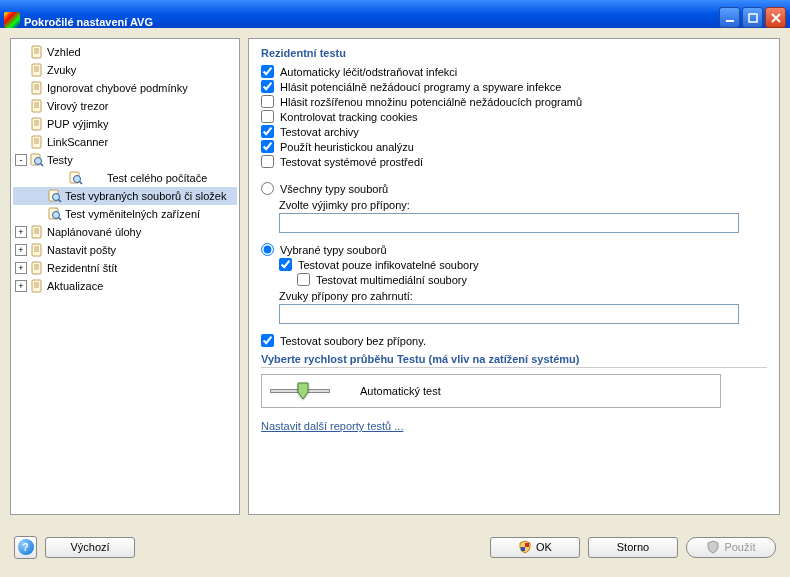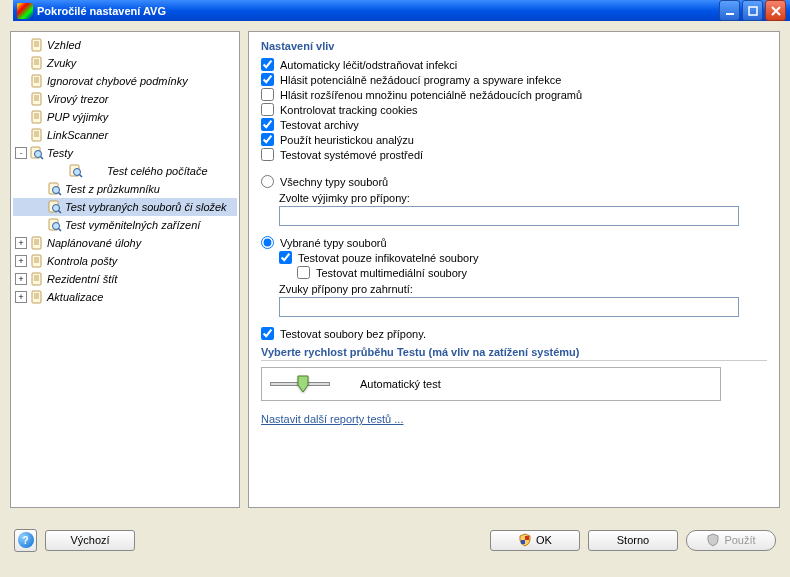--- a/index.html
+++ b/index.html
@@ -1,29 +1,29 @@
 <!DOCTYPE html>
 <html><head>
 <meta charset="utf-8">
 <style>
 * { box-sizing: border-box; margin: 0; padding: 0; font-family: Tahoma, sans-serif; font-size: 11px; }
 body { background: #ece9d8; width: 790px; height: 577px; overflow: hidden; }
 
-.titlebar { height: 21px; background: linear-gradient(to bottom, #3b8cff 0%, #0055e5 50%, #0042ca 100%); display: flex; align-items: center; padding: 0 4px; color: white; font-weight: bold; font-size: 12px; margin-left: 13px; }
+.titlebar { height: 28px; background: linear-gradient(to bottom, #3b8cff 0%, #0055e5 50%, #0042ca 100%); display: flex; align-items: flex-end; padding: 0 4px; color: white; font-weight: bold; font-size: 12px; }
 .titlebar-icon { width: 16px; height: 16px; background: linear-gradient(135deg, #ff0 0%, #f00 33%, #0f0 66%, #00f 100%); margin-right: 4px; border-radius: 2px; }
 .titlebar-text { flex: 1; }
 .titlebar-btns { display: flex; gap: 2px; }
 .titlebar-btn { width: 21px; height: 21px; background: linear-gradient(to bottom, #5aa1ff, #2767d6); border: 1px solid #1a4aa3; border-radius: 3px; display: flex; align-items: center; justify-content: center; color: white; cursor: pointer; }
 .titlebar-btn.close { background: linear-gradient(to bottom, #f5836b, #d4421a); border-color: #a0301a; }
 .titlebar-btn svg { width: 12px; height: 12px; }
 
 .main { display: flex; padding: 10px; gap: 8px; height: 497px; }
 
 .tree-panel { width: 230px; border: 1px solid #9c9c9c; background: white; overflow: auto; padding: 4px 2px; }
-.tree-item { display: flex; align-items: center; height: 18px; padding-left: 2px; cursor: pointer; white-space: nowrap; font-style: italic; }
+.tree-item { display: flex; align-items: center; height: 18px; padding-left: 2px; cursor: pointer; white-space: nowrap; }
 .tree-item.selected { background: #c8d8f0; }
 .tree-expand { width: 12px; height: 12px; display: inline-flex; align-items: center; justify-content: center; font-size: 9px; border: 1px solid #888; background: white; margin-right: 2px; cursor: pointer; }
 .tree-spacer { width: 14px; display: inline-block; }
 .tree-icon { width: 16px; height: 16px; margin-right: 2px; display: inline-flex; align-items: center; justify-content: center; }
 
 .content { flex: 1; border: 1px solid #9c9c9c; background: white; padding: 8px 12px; overflow: auto; position: relative; }
 .section-title { color: #2e5a9e; font-weight: bold; font-size: 11px; margin-bottom: 6px; }
 .section-title.underline { border-bottom: 1px solid #ccc; padding-bottom: 2px; margin-top: 6px; }
 .check-row { display: flex; align-items: center; margin: 2px 0; }
 .check-row input[type=checkbox], .check-row input[type=radio] { margin-right: 6px; }
@@ -161,51 +161,40 @@
         <span class="tree-spacer"></span>
         <span class="tree-icon">
           <svg width="16" height="16" viewBox="0 0 16 16">
             <rect x="2" y="2" width="9" height="11" rx="1" fill="#fff8dc" stroke="#c0a060"></rect>
             <circle cx="9" cy="9" r="3.5" fill="#bfe0ff" stroke="#3060a0"></circle>
             <line x1="11.5" y1="11.5" x2="14" y2="14" stroke="#3060a0" stroke-width="1.5"></line>
           </svg>
         </span>
         <span>Test celého počítače</span>
       </div>
-      <div class="tree-item" style="padding-left: 20px;">
+      <div class="tree-item selected" style="padding-left: 20px;">
         <span class="tree-spacer"></span>
         <span class="tree-icon">
           <svg width="16" height="16" viewBox="0 0 16 16">
             <rect x="2" y="2" width="9" height="11" rx="1" fill="#fff8dc" stroke="#c0a060"></rect>
             <circle cx="9" cy="9" r="3.5" fill="#bfe0ff" stroke="#3060a0"></circle>
             <line x1="11.5" y1="11.5" x2="14" y2="14" stroke="#3060a0" stroke-width="1.5"></line>
           </svg>
         </span>
-        <span>Test z průzkumníku</span>
-      </div>
-      <div class="tree-item selected" style="padding-left: 20px;">
+        <span>Test vybraných souborů či složek</span>
+      </div>
+      <div class="tree-item" style="padding-left: 20px;">
         <span class="tree-spacer"></span>
         <span class="tree-icon">
           <svg width="16" height="16" viewBox="0 0 16 16">
             <rect x="2" y="2" width="9" height="11" rx="1" fill="#fff8dc" stroke="#c0a060"></rect>
             <circle cx="9" cy="9" r="3.5" fill="#bfe0ff" stroke="#3060a0"></circle>
             <line x1="11.5" y1="11.5" x2="14" y2="14" stroke="#3060a0" stroke-width="1.5"></line>
           </svg>
         </span>
-        <span>Test vybraných souborů či složek</span>
-      </div>
-      <div class="tree-item" style="padding-left: 20px;">
-        <span class="tree-spacer"></span>
-        <span class="tree-icon">
-          <svg width="16" height="16" viewBox="0 0 16 16">
-            <rect x="2" y="2" width="9" height="11" rx="1" fill="#fff8dc" stroke="#c0a060"></rect>
-            <circle cx="9" cy="9" r="3.5" fill="#bfe0ff" stroke="#3060a0"></circle>
-            <line x1="11.5" y1="11.5" x2="14" y2="14" stroke="#3060a0" stroke-width="1.5"></line>
-          </svg>
-        </span>
         <span>Test vyměnitelných zařízení</span>
       </div>
       <div class="tree-item" style="padding-left: 2px;">
         <span class="tree-expand">+</span>
         <span class="tree-icon">
           <svg width="16" height="16" viewBox="0 0 16 16">
             <rect x="3" y="2" width="9" height="12" rx="1" fill="#fff8dc" stroke="#c0a060"></rect>
             <line x1="5" y1="5" x2="10" y2="5" stroke="#c0a060"></line>
             <line x1="5" y1="7" x2="10" y2="7" stroke="#c0a060"></line>
             <line x1="5" y1="9" x2="10" y2="9" stroke="#c0a060"></line>
@@ -216,21 +205,21 @@
       <div class="tree-item" style="padding-left: 2px;">
         <span class="tree-expand">+</span>
         <span class="tree-icon">
           <svg width="16" height="16" viewBox="0 0 16 16">
             <rect x="3" y="2" width="9" height="12" rx="1" fill="#fff8dc" stroke="#c0a060"></rect>
             <line x1="5" y1="5" x2="10" y2="5" stroke="#c0a060"></line>
             <line x1="5" y1="7" x2="10" y2="7" stroke="#c0a060"></line>
             <line x1="5" y1="9" x2="10" y2="9" stroke="#c0a060"></line>
           </svg>
         </span>
-        <span>Kontrola pošty</span>
+        <span>Nastavit pošty</span>
       </div>
       <div class="tree-item" style="padding-left: 2px;">
         <span class="tree-expand">+</span>
         <span class="tree-icon">
           <svg width="16" height="16" viewBox="0 0 16 16">
             <rect x="3" y="2" width="9" height="12" rx="1" fill="#fff8dc" stroke="#c0a060"></rect>
             <line x1="5" y1="5" x2="10" y2="5" stroke="#c0a060"></line>
             <line x1="5" y1="7" x2="10" y2="7" stroke="#c0a060"></line>
             <line x1="5" y1="9" x2="10" y2="9" stroke="#c0a060"></line>
           </svg>
@@ -244,21 +233,21 @@
             <rect x="3" y="2" width="9" height="12" rx="1" fill="#fff8dc" stroke="#c0a060"></rect>
             <line x1="5" y1="5" x2="10" y2="5" stroke="#c0a060"></line>
             <line x1="5" y1="7" x2="10" y2="7" stroke="#c0a060"></line>
             <line x1="5" y1="9" x2="10" y2="9" stroke="#c0a060"></line>
           </svg>
         </span>
         <span>Aktualizace</span>
       </div>
     </div>
   <div class="content">
-    <div class="section-title">Nastavení vliv</div>
+    <div class="section-title">Rezidentní testu</div>
     <div id="checks">
         <div class="check-row">
           <input type="checkbox" checked="" style="">
           <label>Automaticky léčit/odstraňovat infekci</label>
         </div>
         <div class="check-row">
           <input type="checkbox" checked="" style="">
           <label>Hlásit potenciálně nežádoucí programy a spyware infekce</label>
         </div>
         <div class="check-row">

